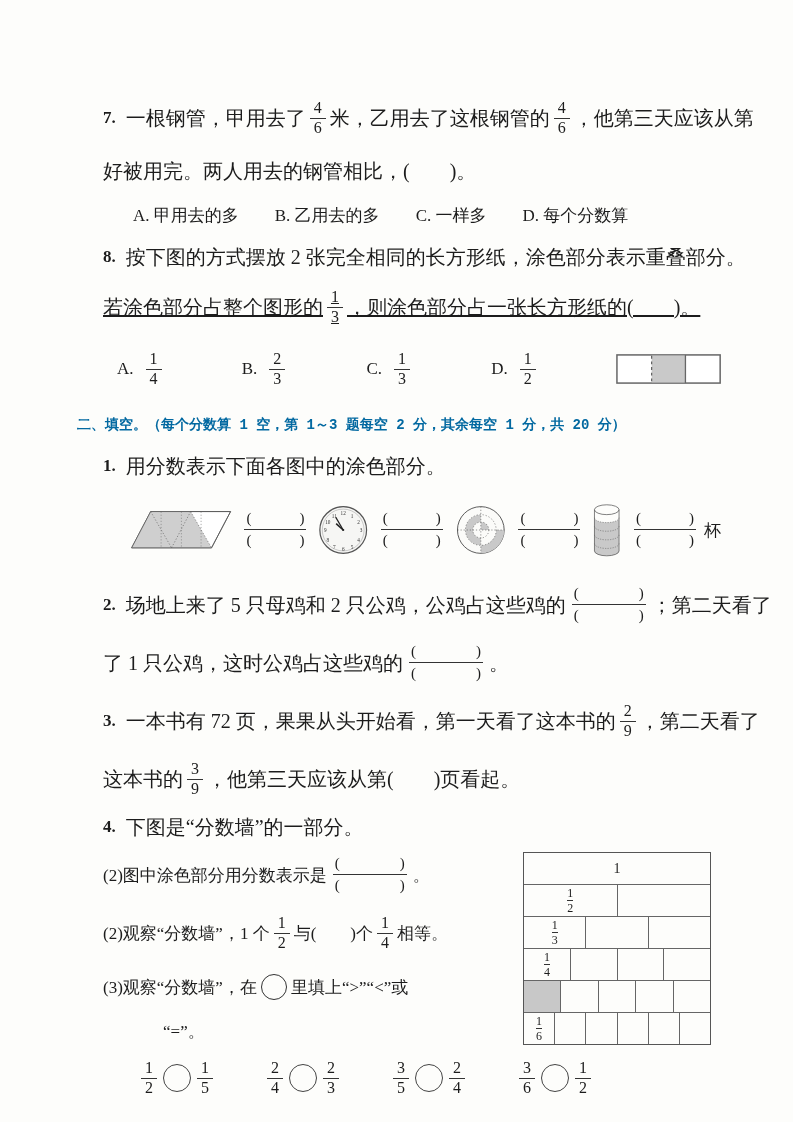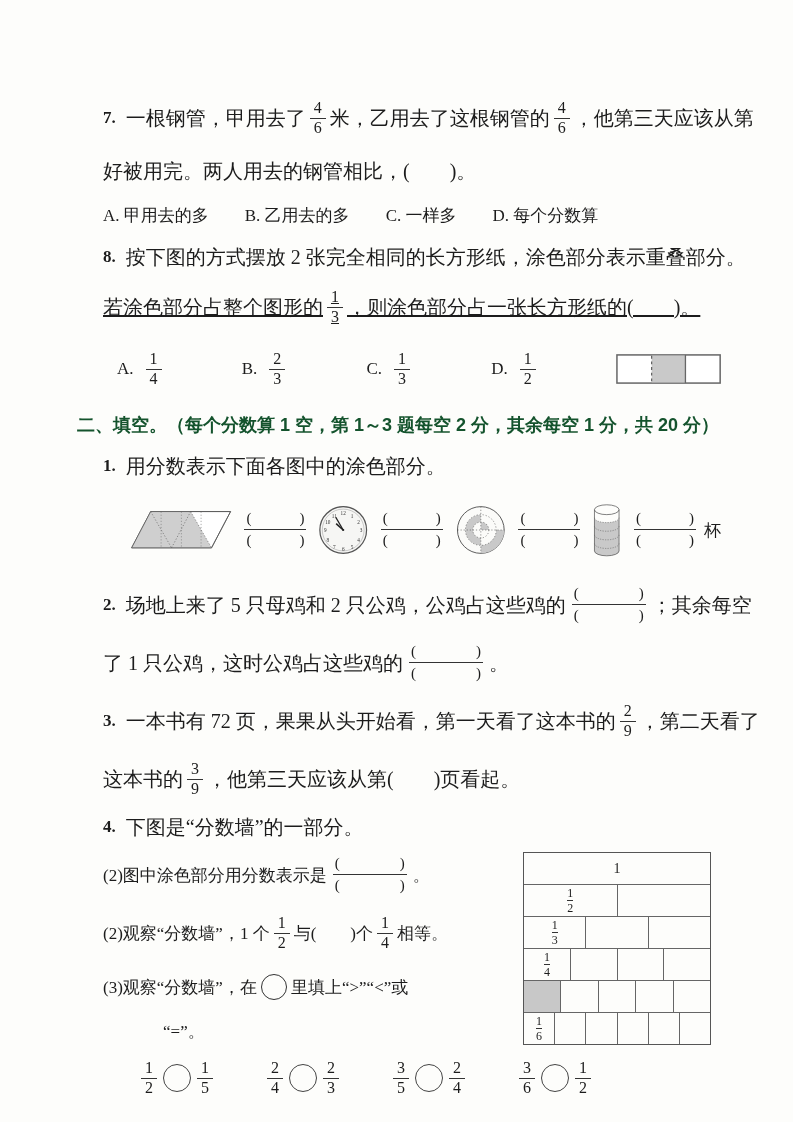--- a/index.html
+++ b/index.html
@@ -19,28 +19,28 @@
   .frac .num{padding:0 4px 1px;}
   .frac .den{border-top:1px solid #333;padding:1px 4px 0;}
   
   .bfrac{display:inline-flex;flex-direction:column;align-items:center;margin:0 6px;font-size:15px;line-height:1.1;}
   .bfrac .brow{display:flex;justify-content:space-between;width:58px;padding:0 2px 2px;}
   .bfrac .brow.bot{border-top:1px solid #333;padding-top:2px;}
   .bfrac.wide .brow{width:70px;}
   
   .q7-l1{height:60px;}
   .q7-l2{height:46px;}
-  .q7-opts{height:42px;display:flex;gap:36px;font-size:17px;align-items:center;}
+  .q7-opts{height:42px;display:flex;gap:36px;margin-left:30px;font-size:17px;align-items:center;}
   .q8-l1{height:42px;}
   .q8-l2{height:58px;text-decoration:underline;}
   .q8-opts{height:66px;display:flex;align-items:center;gap:14px;margin-left:14px;font-size:17px;}
   .q8-opt{display:flex;align-items:center;width:118px;}
   .q8-opt .ol{margin-right:8px;}
   .sec-head{margin-left:-26px;height:46px;display:flex;align-items:center;
-            font-family:Liberation Sans, sans-serif;font-weight:bold;font-size:18px;color:#14532d;}
+            font-family:Liberation Mono, monospace;font-weight:bold;font-size:14px;color:#0369a1;}
   .q1-t{height:36px;}
   .shapes{height:92px;display:flex;align-items:center;gap:6px;margin-left:28px;}
   .shape-blank{display:flex;align-items:center;}
   .cup-suffix{font-size:17px;margin-left:2px;}
   .q2-l{height:58px;}
   .q3-l{height:58px;}
   .q4-t{height:38px;}
   .q4-wrap{display:flex;align-items:flex-start;}
   .q4-left{width:420px;}
   .q4-sub{font-size:17px;}
@@ -268,21 +268,21 @@
       <span class="bfrac wide">
         <span class="brow">
               <span>(</span>
               <span>)</span>
             </span>
         <span class="brow bot">
               <span>(</span>
               <span>)</span>
             </span>
       </span>
-      <span class="txt">；其余每空</span>
+      <span class="txt">；第二天看了</span>
     </div>
     <div class="line q2-l indent">
       <span class="txt">了 1 只公鸡，这时公鸡占这些鸡的</span>
       <span class="bfrac wide">
         <span class="brow">
               <span>(</span>
               <span>)</span>
             </span>
         <span class="brow bot">
               <span>(</span>

